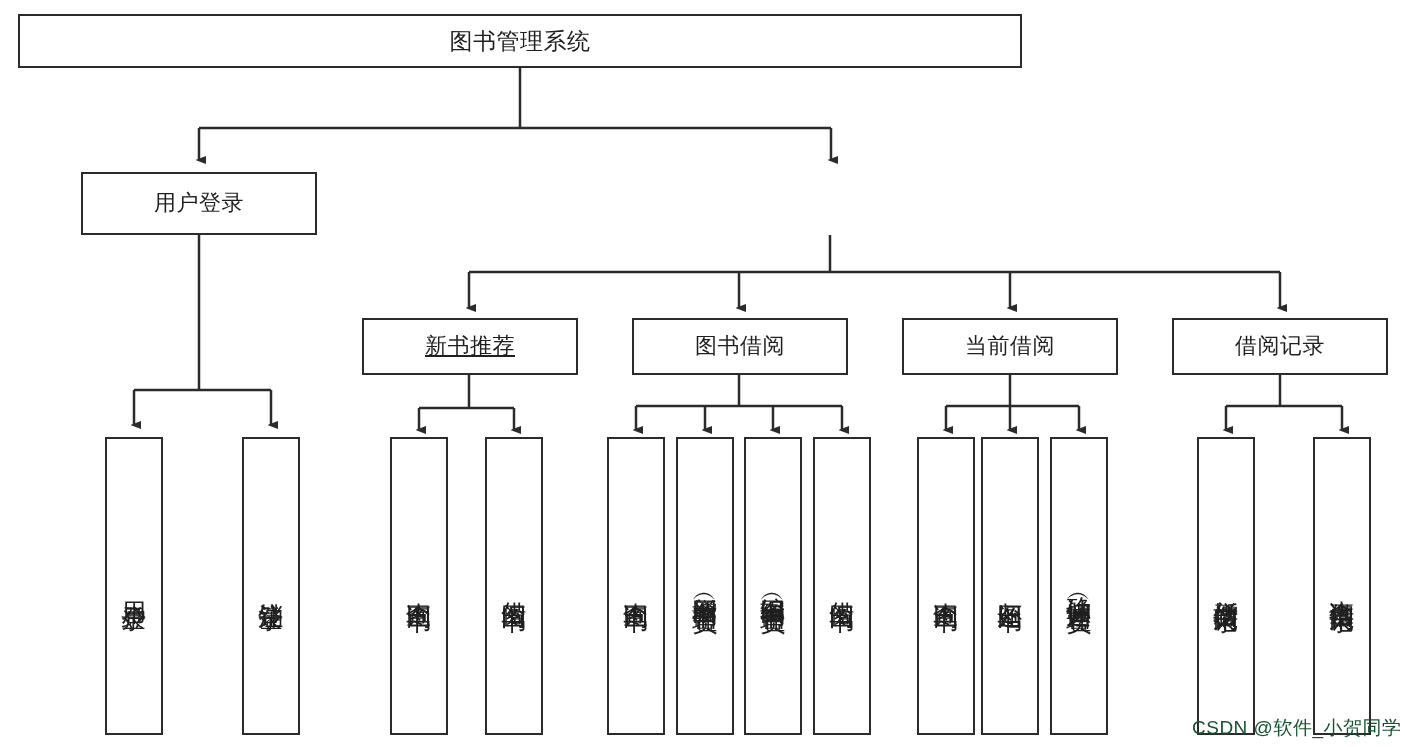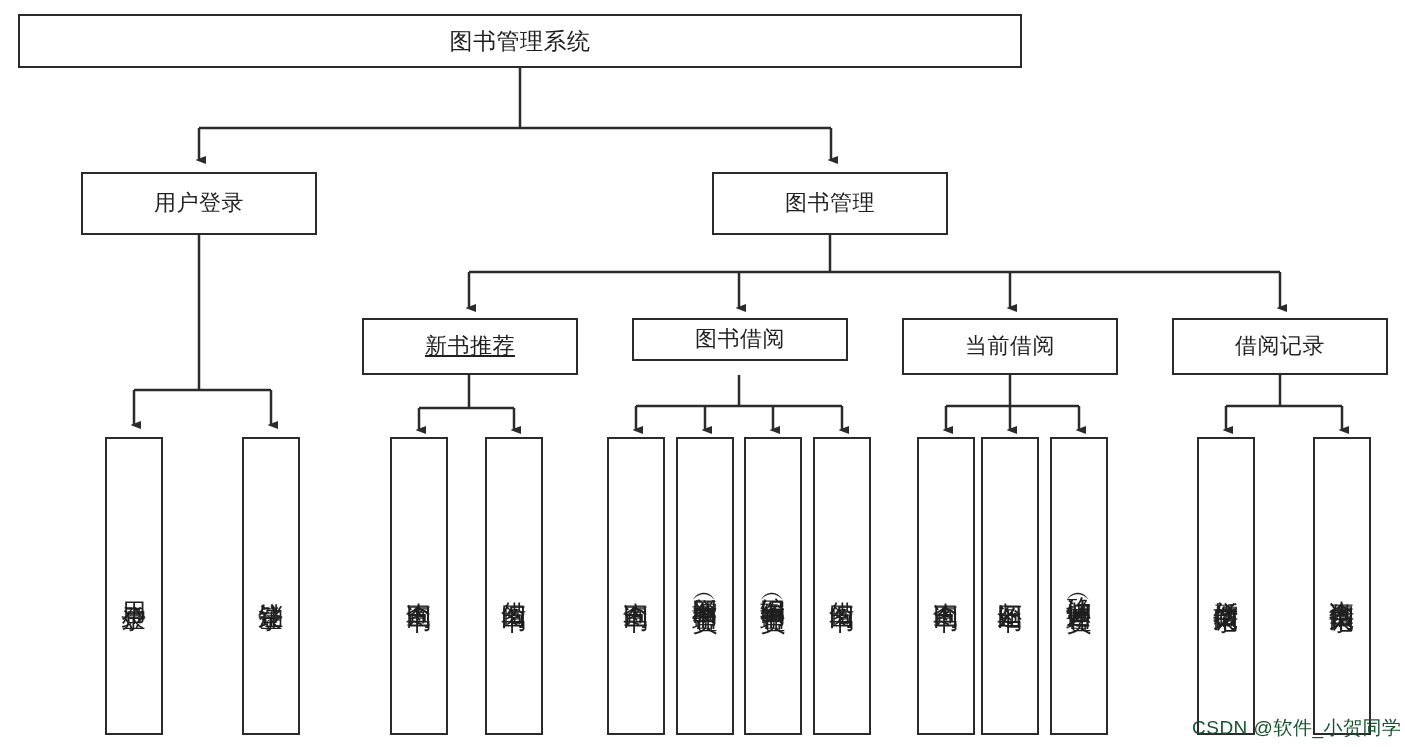--- a/index.html
+++ b/index.html
@@ -122,28 +122,25 @@
     </g>
   </svg>
 
   <div class="node horizontal root" style="left:18px; top:14px; width:1004px; height:54px;">
     <span class="label">图书管理系统</span>
   </div>
 
   <div class="node horizontal" style="left:81px; top:172px; width:236px; height:63px;">
     <span class="label">用户登录</span>
   </div>
-  <div class="node horizontal" style="left:712px; top:172px; width:236px; height:63px;">
-    <span class="label">图书管理</span>
-  </div>
 
   <div class="node horizontal" style="left:362px; top:318px; width:216px; height:57px;text-decoration:underline;">
     <span class="label">新书推荐</span>
   </div>
-  <div class="node horizontal" style="left:632px; top:318px; width:216px; height:43px;">
+  <div class="node horizontal" style="left:632px; top:318px; width:216px; height:57px;">
     <span class="label">图书借阅</span>
   </div>
   <div class="node horizontal" style="left:902px; top:318px; width:216px; height:57px;">
     <span class="label">当前借阅</span>
   </div>
   <div class="node horizontal" style="left:1172px; top:318px; width:216px; height:57px;">
     <span class="label">借阅记录</span>
   </div>
 
   <div class="node vertical" style="left:105px; top:437px; width:58px; height:298px;">

